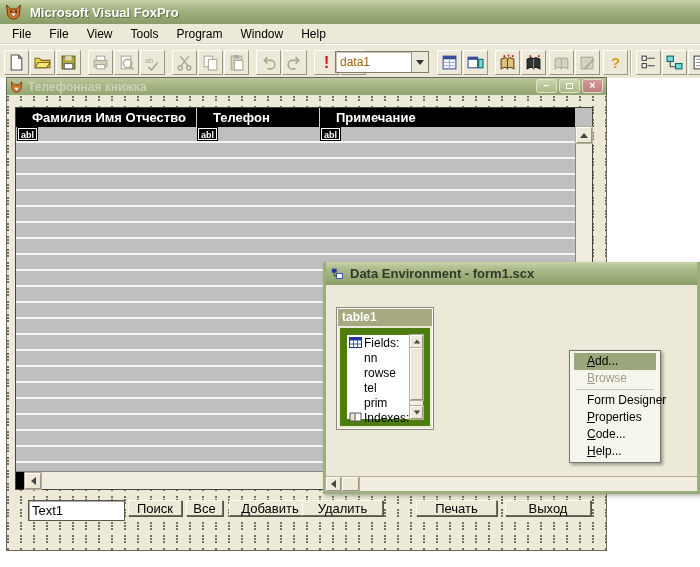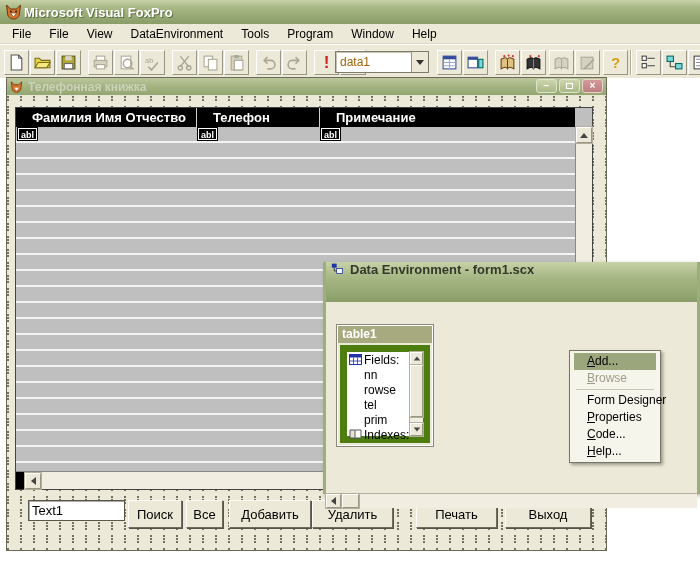--- a/index.html
+++ b/index.html
@@ -8,21 +8,21 @@
     position:relative; width:700px; height:567px; overflow:hidden;
     font-family:"Liberation Sans", sans-serif; background:#fff;
     -webkit-font-smoothing:none;
   }
   
   .titlebar {
     position:absolute; left:0; top:0; width:700px; height:24px;
     background:linear-gradient(180deg,#c8d2a8 0%,#a9b987 30%,#96a873 70%,#8a9c68 100%);
     display:flex; align-items:center; padding-left:5px;
   }
-  .titlebar .ttext { color:#fff; font-weight:bold; font-size:13px; text-shadow:1px 1px 0 #5c6b40; margin-left:2px; }
+  .titlebar .ttext { color:#fff; font-weight:bold; font-size:13px; text-shadow:1px 1px 0 #5c6b40; margin-left:8px; }
   
   .menubar {
     position:absolute; left:0; top:24px; width:700px; height:20px;
     background:#ece9d8; display:flex; align-items:center; padding-left:6px;
     border-bottom:1px solid #dcd8c4;
   }
   .menubar .mi { font-size:12px; color:#000; padding:2px 6px; margin-right:6px; cursor:default; }
   
   .toolbar {
     position:absolute; left:0; top:45px; width:700px; height:47px;
@@ -99,36 +99,36 @@
   .vscroll .up { top:0; }  .vscroll .dn { bottom:0; }
   .blackmark { width:9px; height:100%; background:#000; flex:0 0 auto; }
   .corner { position:absolute; right:0; bottom:0; width:17px; height:18px; background:#ece9d8; }
   
   .fld {
     position:absolute; left:21px; top:422px; width:97px; height:21px;
     border:1px solid #58584a; box-shadow:inset 1px 1px 0 #aaa; background:#fff;
     font-family:"Liberation Sans",sans-serif; font-size:13px; padding-left:3px; color:#000;
   }
   .fbtn {
-    position:absolute; top:422px; height:28px; background:#ece9d8; color:#000;
+    position:absolute; top:422px; height:16px; background:#ece9d8; color:#000;
     border:1px solid #6f6d5e; border-top-color:#fdfcf5; border-left-color:#fdfcf5;
     box-shadow:1px 1px 0 #55534a; font-size:13px; font-family:"Liberation Sans",sans-serif;
     display:flex; align-items:center; justify-content:center;
   }
   .b-poisk{left:121px;width:54px;} .b-vse{left:179px;width:37px;} .b-dobavit{left:222px;width:82px;}
-  .b-udalit{left:305px;width:81px;} .b-pechat{left:409px;width:81px;} .b-vyhod{left:498px;width:86px;}
+  .b-udalit{left:295px;width:81px;} .b-pechat{left:409px;width:81px;} .b-vyhod{left:498px;width:86px;}
   
   .dewin {
     position:absolute; left:323px; top:184px; width:377px; height:232px;
     border:3px solid #9cae7b; border-top:none; background:#ece9d8; z-index:10;
     box-shadow:2px 2px 4px rgba(90,90,70,.45);
   }
   .detitle {
-    height:40px; background:linear-gradient(180deg,#c8d2a8 0%,#a9b987 35%,#96a873 75%,#8a9c68 100%);
-    display:flex; padding-left:5px;
+    height:23px; background:linear-gradient(180deg,#c8d2a8 0%,#a9b987 35%,#96a873 75%,#8a9c68 100%);
+    display:flex; align-items:center; padding-left:5px;
   }
   .detitle .dtext { color:#33382a; font-weight:bold; font-size:13px; margin-left:6px; }
   .debody { position:relative; width:100%; height:calc(100% - 23px); background:#ece9d8; }
   
   .cursorpanel { position:absolute; left:11px; top:23px; width:96px; height:121px; border:1px solid #fff; outline:1px solid #8a8778; background:#ece9d8; }
   .cp-title { height:17px; background:#a7a97f; color:#fff; font-weight:bold; font-size:12px; line-height:17px; padding-left:4px; }
   .cp-list { position:absolute; left:2px; right:2px; top:19px; bottom:2px; background:#fff; border:7px solid #4d7c0f; }
   .cp-item { height:15px; font-size:12px; color:#000; display:flex; align-items:center; padding-left:2px; white-space:nowrap; }
   .cp-item.child { padding-left:17px; }
   .cp-item svg { width:13px; height:11px; margin-right:2px; flex:0 0 auto; }
@@ -164,21 +164,20 @@
       <circle cx="5.4" cy="7.4" r="1" fill="#222"></circle>
         <circle cx="10.6" cy="7.4" r="1" fill="#222"></circle>
     </svg>
     <span class="ttext">Microsoft Visual FoxPro</span>
   </div>
 
   <div class="menubar">
     <span class="mi">File</span>
     <span class="mi">File</span>
     <span class="mi">View</span>
-    <span class="mi">DataEnvironment</span>
     <span class="mi">Tools</span>
     <span class="mi">Program</span>
     <span class="mi">Window</span>
     <span class="mi">Help</span>
   </div>
 
   <div class="toolbar">
     <div class="tb" style="left:4px">
       <svg viewBox="0 0 16 16">
           <path d="M3 1h7l3 3v11H3z" fill="#fff" stroke="#555"></path>

